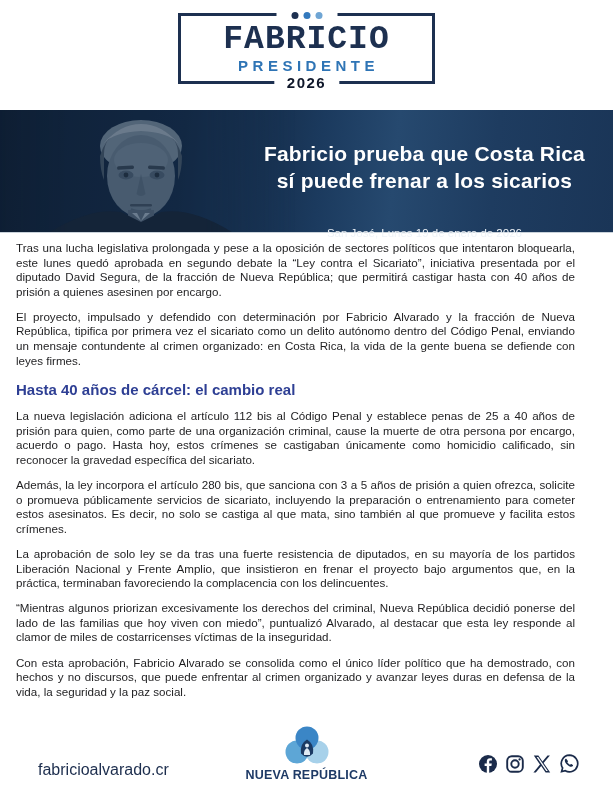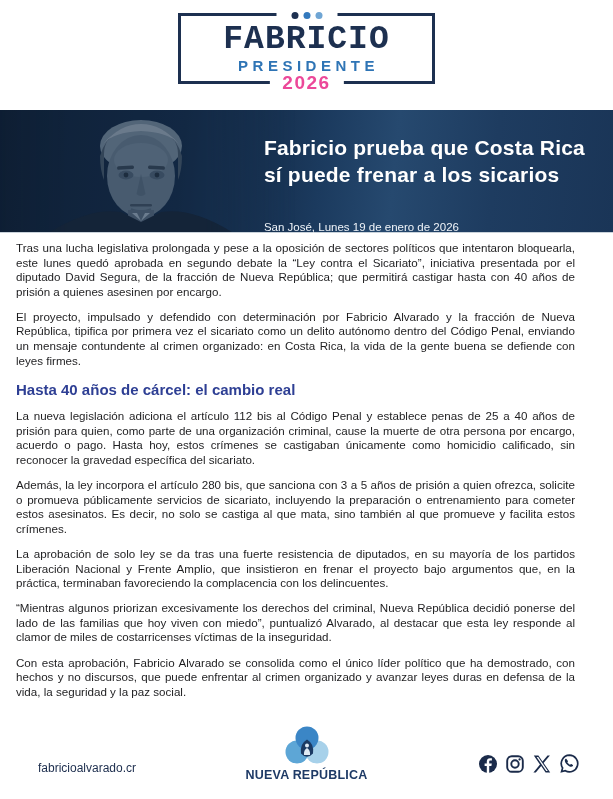--- a/index.html
+++ b/index.html
@@ -21,51 +21,51 @@
   .logo-name{
     margin-top:7px;font-size:33px;font-weight:bold;color:#1d3050;
     letter-spacing:1px;line-height:34px;font-family:Liberation Mono, monospace;
   }
   .logo-sub{
     font-size:15px;font-weight:bold;color:#2e74b5;letter-spacing:4.5px;
     padding-left:4px;line-height:16px;margin-top:1px;
   }
   .logo-year{
     position:absolute;bottom:-11px;left:50%;transform:translateX(-50%);
-    background:#fff;padding:0 13px;font-size:19px;font-weight:bold;
-    color:#ec4899;letter-spacing:1.5px;line-height:18px;
+    background:#fff;padding:0 13px;font-size:15px;font-weight:bold;
+    color:#0f172a;letter-spacing:1.5px;line-height:18px;
   }
   
   .hero{
     position:relative;height:122px;
     background:linear-gradient(96deg,#0a1524 0%,#0f2036 30%,#1b3a5e 52%,#26496f 64%,#1e3c60 80%,#1a3557 100%);
     border-bottom:1px solid #c9d2da;box-sizing:content-box;
   }
   .portrait{
     position:absolute;left:0;top:0;width:300px;height:122px;
     -webkit-mask-image:linear-gradient(to right,rgba(0,0,0,.8) 0,#000 70px,#000 205px,transparent 296px);
     mask-image:linear-gradient(to right,rgba(0,0,0,.8) 0,#000 70px,#000 205px,transparent 296px);
   }
-  .hero-text{position:absolute;right:28px;top:24px;text-align:left;}
+  .hero-text{position:absolute;right:28px;top:30px;text-align:center;}
   .hero-title{
     color:#ffffff;font-size:21px;font-weight:bold;line-height:27px;letter-spacing:.2px;
   }
   .hero-date{color:#eef3f8;font-size:11.5px;margin-top:33px;font-weight:normal;}
   
   .article{padding:8px 38px 0 16px;}
   .article p{
     font-size:11.6px;line-height:14.6px;text-align:justify;color:#1e1e20;
     margin:0 0 10.5px 0;
   }
   .article h2{
     font-size:15px;font-weight:bold;color:#2e3f94;margin:14px 0 12px 0;line-height:15px;
   }
   
   .footer{position:absolute;left:0;right:0;bottom:0;height:76px;}
-  .site-link{position:absolute;left:38px;top:38px;font-size:12px;color:#1c2d4d;text-decoration:none;}
+  .site-link{position:absolute;left:38px;top:38px;font-size:16px;color:#1c2d4d;text-decoration:none;}
   .nr-logo{position:absolute;left:50%;transform:translateX(-50%);top:2px;width:140px;text-align:center;}
   .nr-name{font-size:12.5px;font-weight:bold;color:#1e3a66;letter-spacing:.2px;margin-top:1px;transform:scaleY(1.08);}
   .social{position:absolute;right:34px;top:31px;display:flex;gap:9px;align-items:center;}
   .social svg{display:block;}
 </style>
 </head>
 <body>
 
 <div class="page">
 

